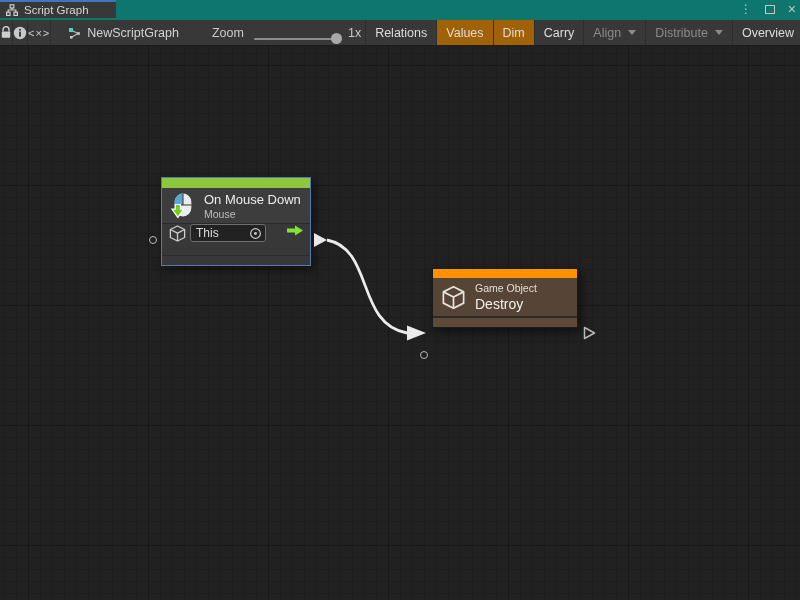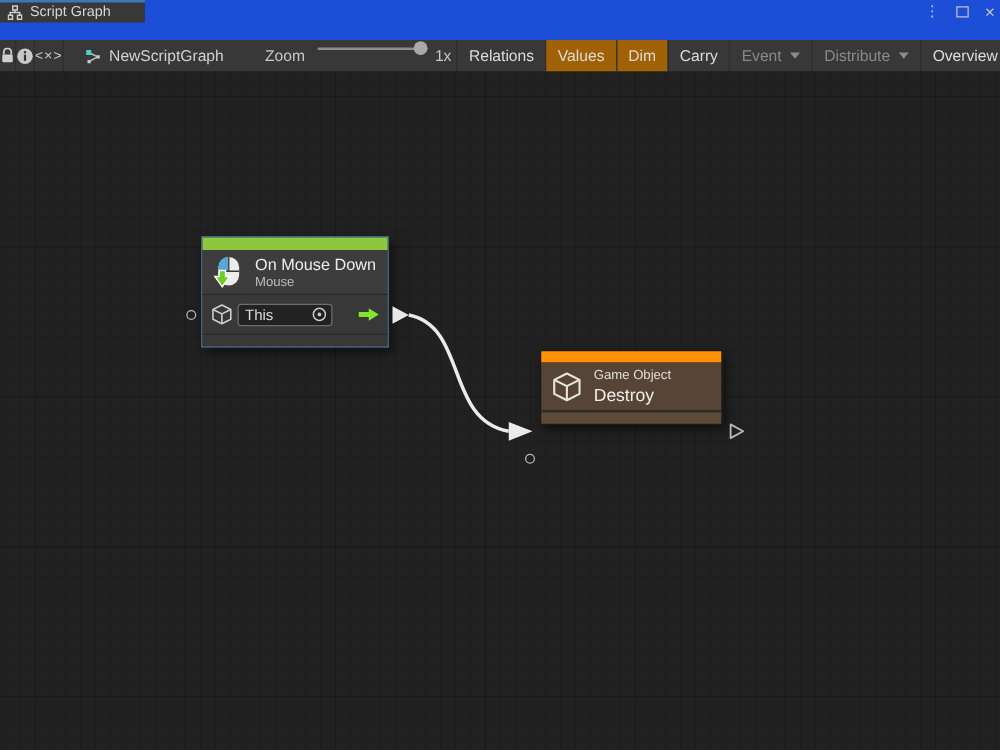--- a/index.html
+++ b/index.html
@@ -1,21 +1,21 @@
 <!DOCTYPE html>
 <html><head>
 <meta charset="utf-8">
 <style>
   * { margin:0; padding:0; box-sizing:border-box; }
   html,body { width:800px; height:600px; overflow:hidden; background:#212121;
               font-family:"Liberation Sans", sans-serif; }
   .window { position:relative; width:800px; height:600px; background:#212121; }
 
   
-  .titlebar { position:relative; height:32px; background:#1d4ed8; }
+  .titlebar { position:relative; height:20px; background:#0f766e; }
   .tab { position:absolute; left:0; top:0; width:116px; height:18px;
          background:#383838; border-top:2px solid #3c77bd;
          display:flex; align-items:center; gap:6px; padding-left:6px;
          color:#d6d6d6; font-size:11.5px; }
   .win-controls { position:absolute; right:4px; top:0; height:18px;
                   display:flex; align-items:center; gap:13px; color:#c4c4c4; }
   .win-controls .dots { font-size:12px; letter-spacing:0; line-height:1; }
   .box-glyph { width:10px; height:9px; border:1.5px solid #c4c4c4; display:inline-block; }
   .close-glyph { font-size:14px; line-height:1; }
 
@@ -23,21 +23,21 @@
   .toolbar { position:relative; height:26px; background:#383838;
              border-bottom:1px solid #1c1c1c; display:flex; align-items:center;
              white-space:nowrap; overflow:hidden; color:#dcdcdc; font-size:12.5px; }
   .tbtn { height:26px; display:flex; align-items:center; justify-content:center;
           cursor:default; }
   .tb-ico { width:50px; }
   .tb-ico2 { width:42px; }
   .tb-ico3 { width:34px; color:#cfcfcf; font-size:11px; letter-spacing:1px; }
   .tb-sep { width:1px; height:26px; background:#2d2d2d; flex:0 0 1px; }
   .graph-ref { display:flex; align-items:flex-end; gap:6px; margin-left:17px; color:#d2d2d2; }
-  .zoom-wrap { display:flex; align-items:flex-start; margin-left:33px; color:#c9c9c9; }
+  .zoom-wrap { display:flex; align-items:flex-end; margin-left:33px; color:#c9c9c9; }
   .zoom-track { position:relative; width:88px; height:2px; background:#8d8d8d;
                 margin-left:10px; border-radius:1px; }
   .zoom-handle { position:absolute; right:0px; top:-4.5px; width:11px; height:11px;
                  border-radius:50%; background:#a9a9a9; }
   .zoom-val { margin-left:6px; color:#c9c9c9; }
   .tb-text { padding:0 9px; height:26px; display:flex; align-items:center; border-left:1px solid #2d2d2d; }
   .tb-text.first { margin-left:4px; }
   .tb-text.active { background:#a16207; }
   .tb-text.disabled { color:#8a8a8a; }
   .caret { width:0; height:0; border-left:4px solid transparent; border-right:4px solid transparent;
@@ -65,21 +65,21 @@
   .accent.orange { height:9px; background:#ff9102; }
   .nheader { display:flex; align-items:center; gap:8px; padding-left:7px;
              border-bottom:1px solid #2a2a2a; }
   .node1 .nheader { height:36px; background:#3d3d3d; }
   .node2 .nheader { height:39px; background:#564536; }
   .ntitle { font-size:13px; color:#ececec; }
   .nsub { font-size:10.5px; color:#bdbdbd; margin-top:1px; }
   .ncat { font-size:10.5px; color:#e2ddd6; }
   .ntitle2 { font-size:14px; color:#f2efe9; margin-top:2px; }
   .nbody { background:#383838; }
-  .node1 .nbody { height:32px; display:flex; align-items:center; padding:0 6px;
+  .node1 .nbody { height:32px; display:flex; align-items:flex-start; padding:0 6px;
                   border-bottom:1px solid #2a2a2a; }
   .nrow1 { height:25px; display:flex; align-items:center; justify-content:space-between;
            padding:0 7px; }
   .nrow2 { height:24px; display:flex; align-items:center; padding-left:8px; }
   .nfooter { height:9px; background:#383838; }
   .nfooter2 { height:10px; background:#5d4a37; border-top:1px solid #2a2a2a; }
 
   .field { display:flex; align-items:center; justify-content:space-between;
            background:#222222; border:1px solid #6e6e6e; border-radius:3px;
            height:18px; padding:0 3px 0 5px; color:#dcdcdc; font-size:12px; }
@@ -172,21 +172,21 @@
     <div class="tb-text active">
       <span>Values</span>
     </div>
     <div class="tb-text active">
       <span>Dim</span>
     </div>
     <div class="tb-text">
       <span>Carry</span>
     </div>
     <div class="tb-text disabled">
-      <span>Event</span>
+      <span>Align</span>
       <span class="caret"></span>
     </div>
     <div class="tb-text disabled">
       <span>Distribute</span>
       <span class="caret"></span>
     </div>
     <div class="tb-text">
       <span>Overview</span>
     </div>
 

